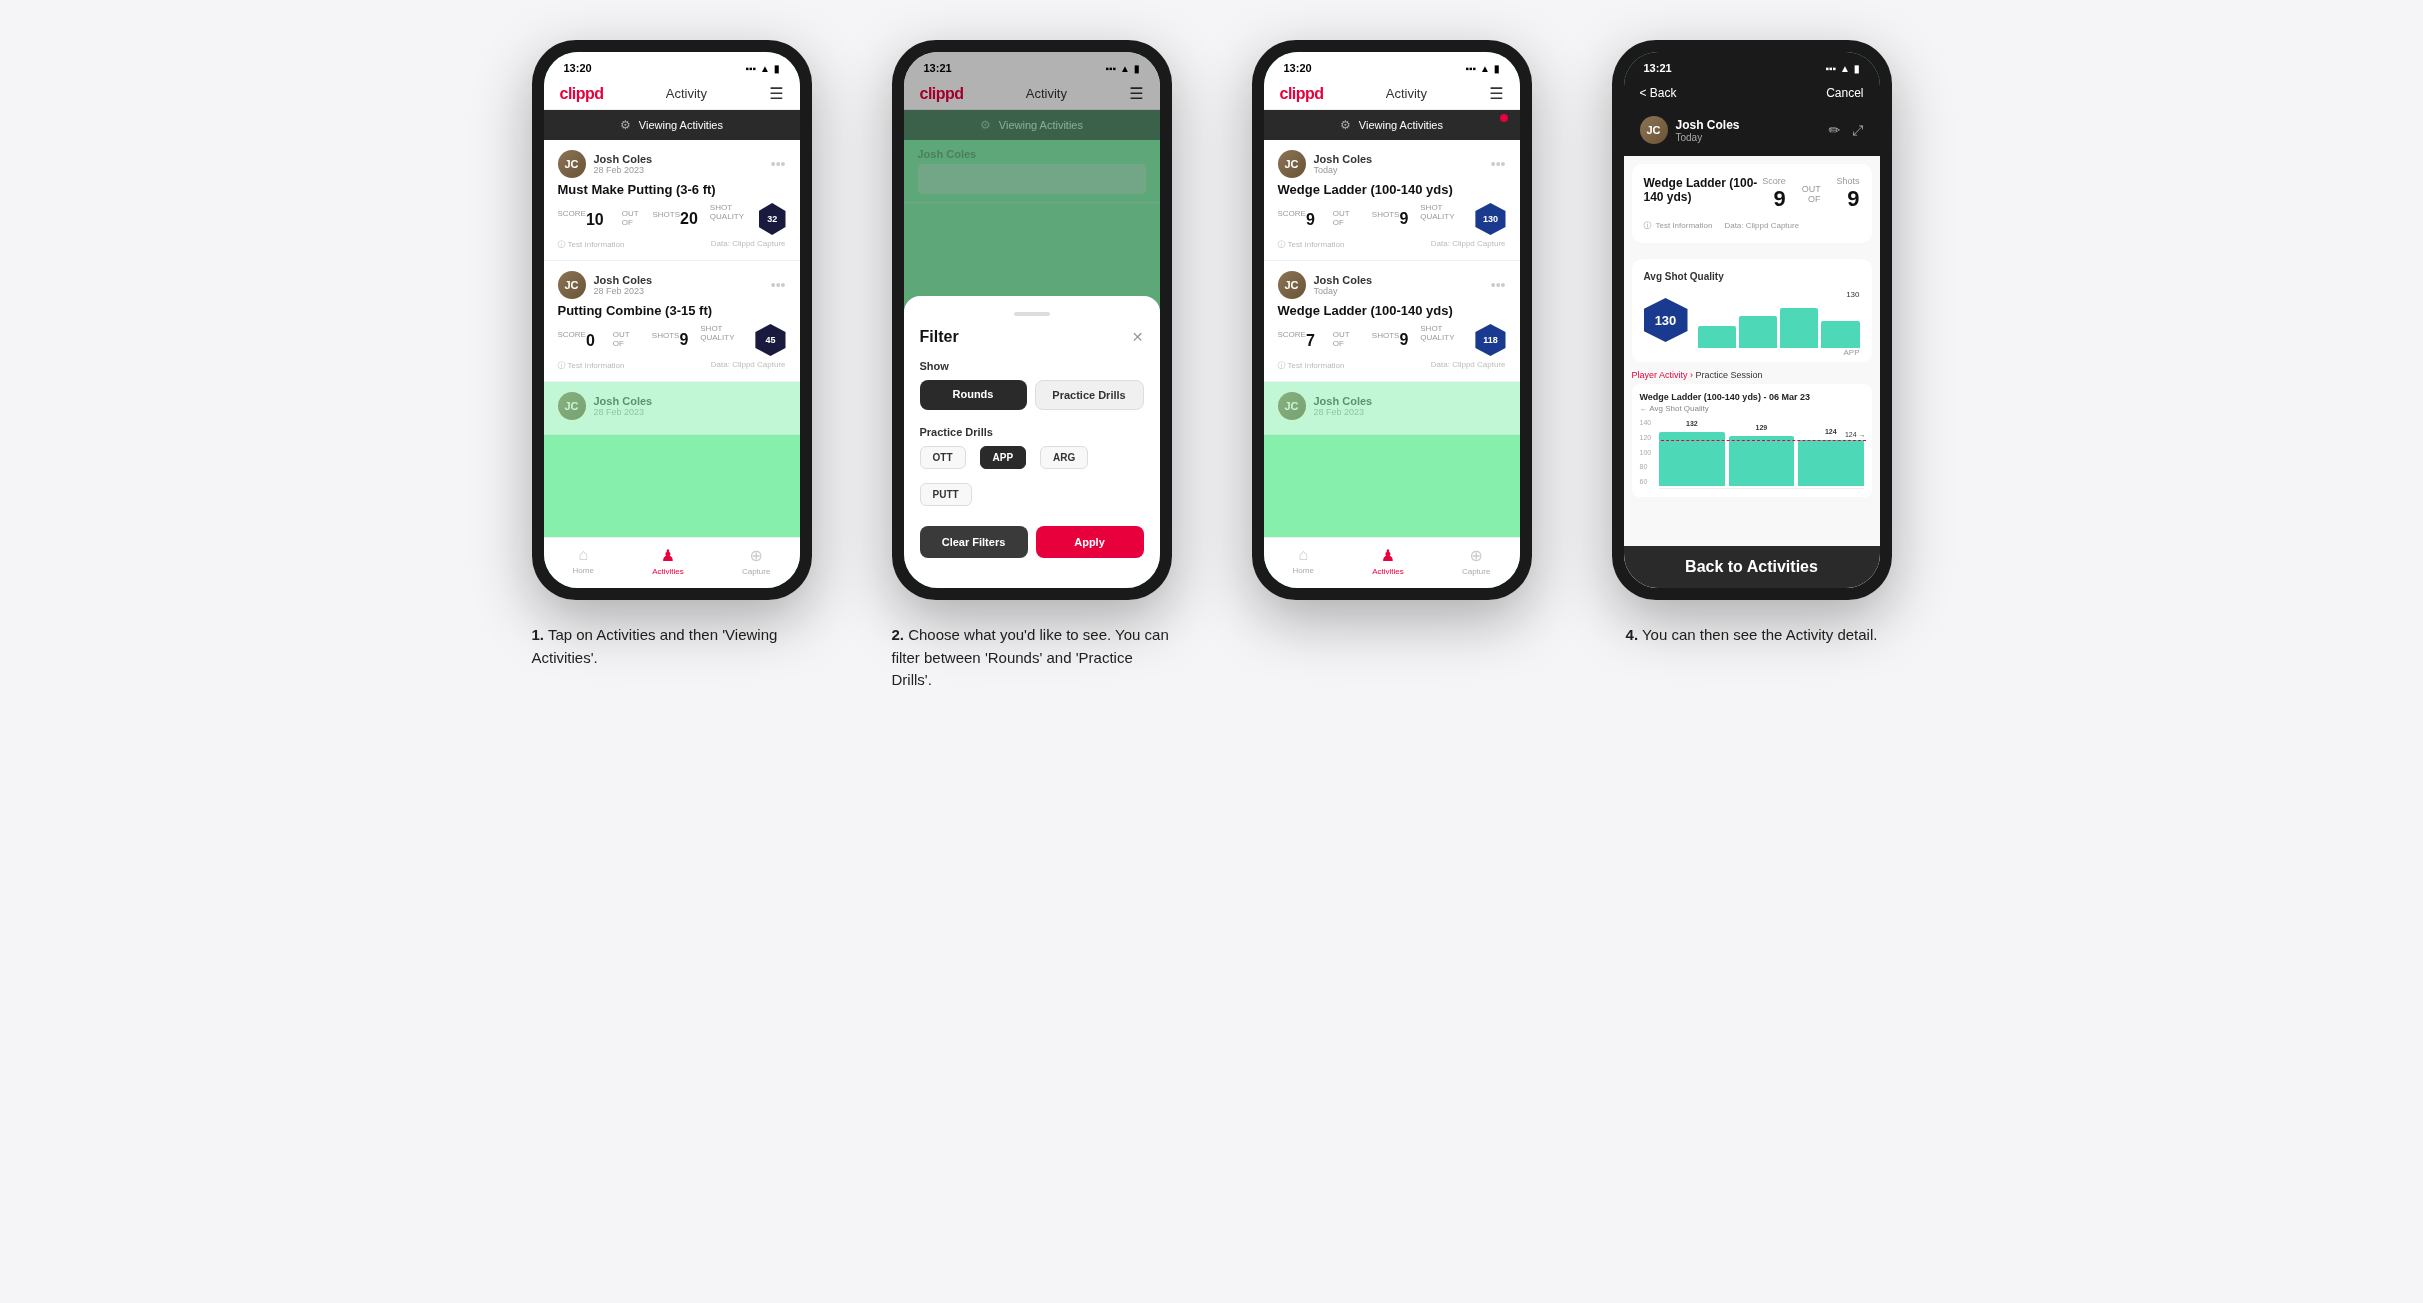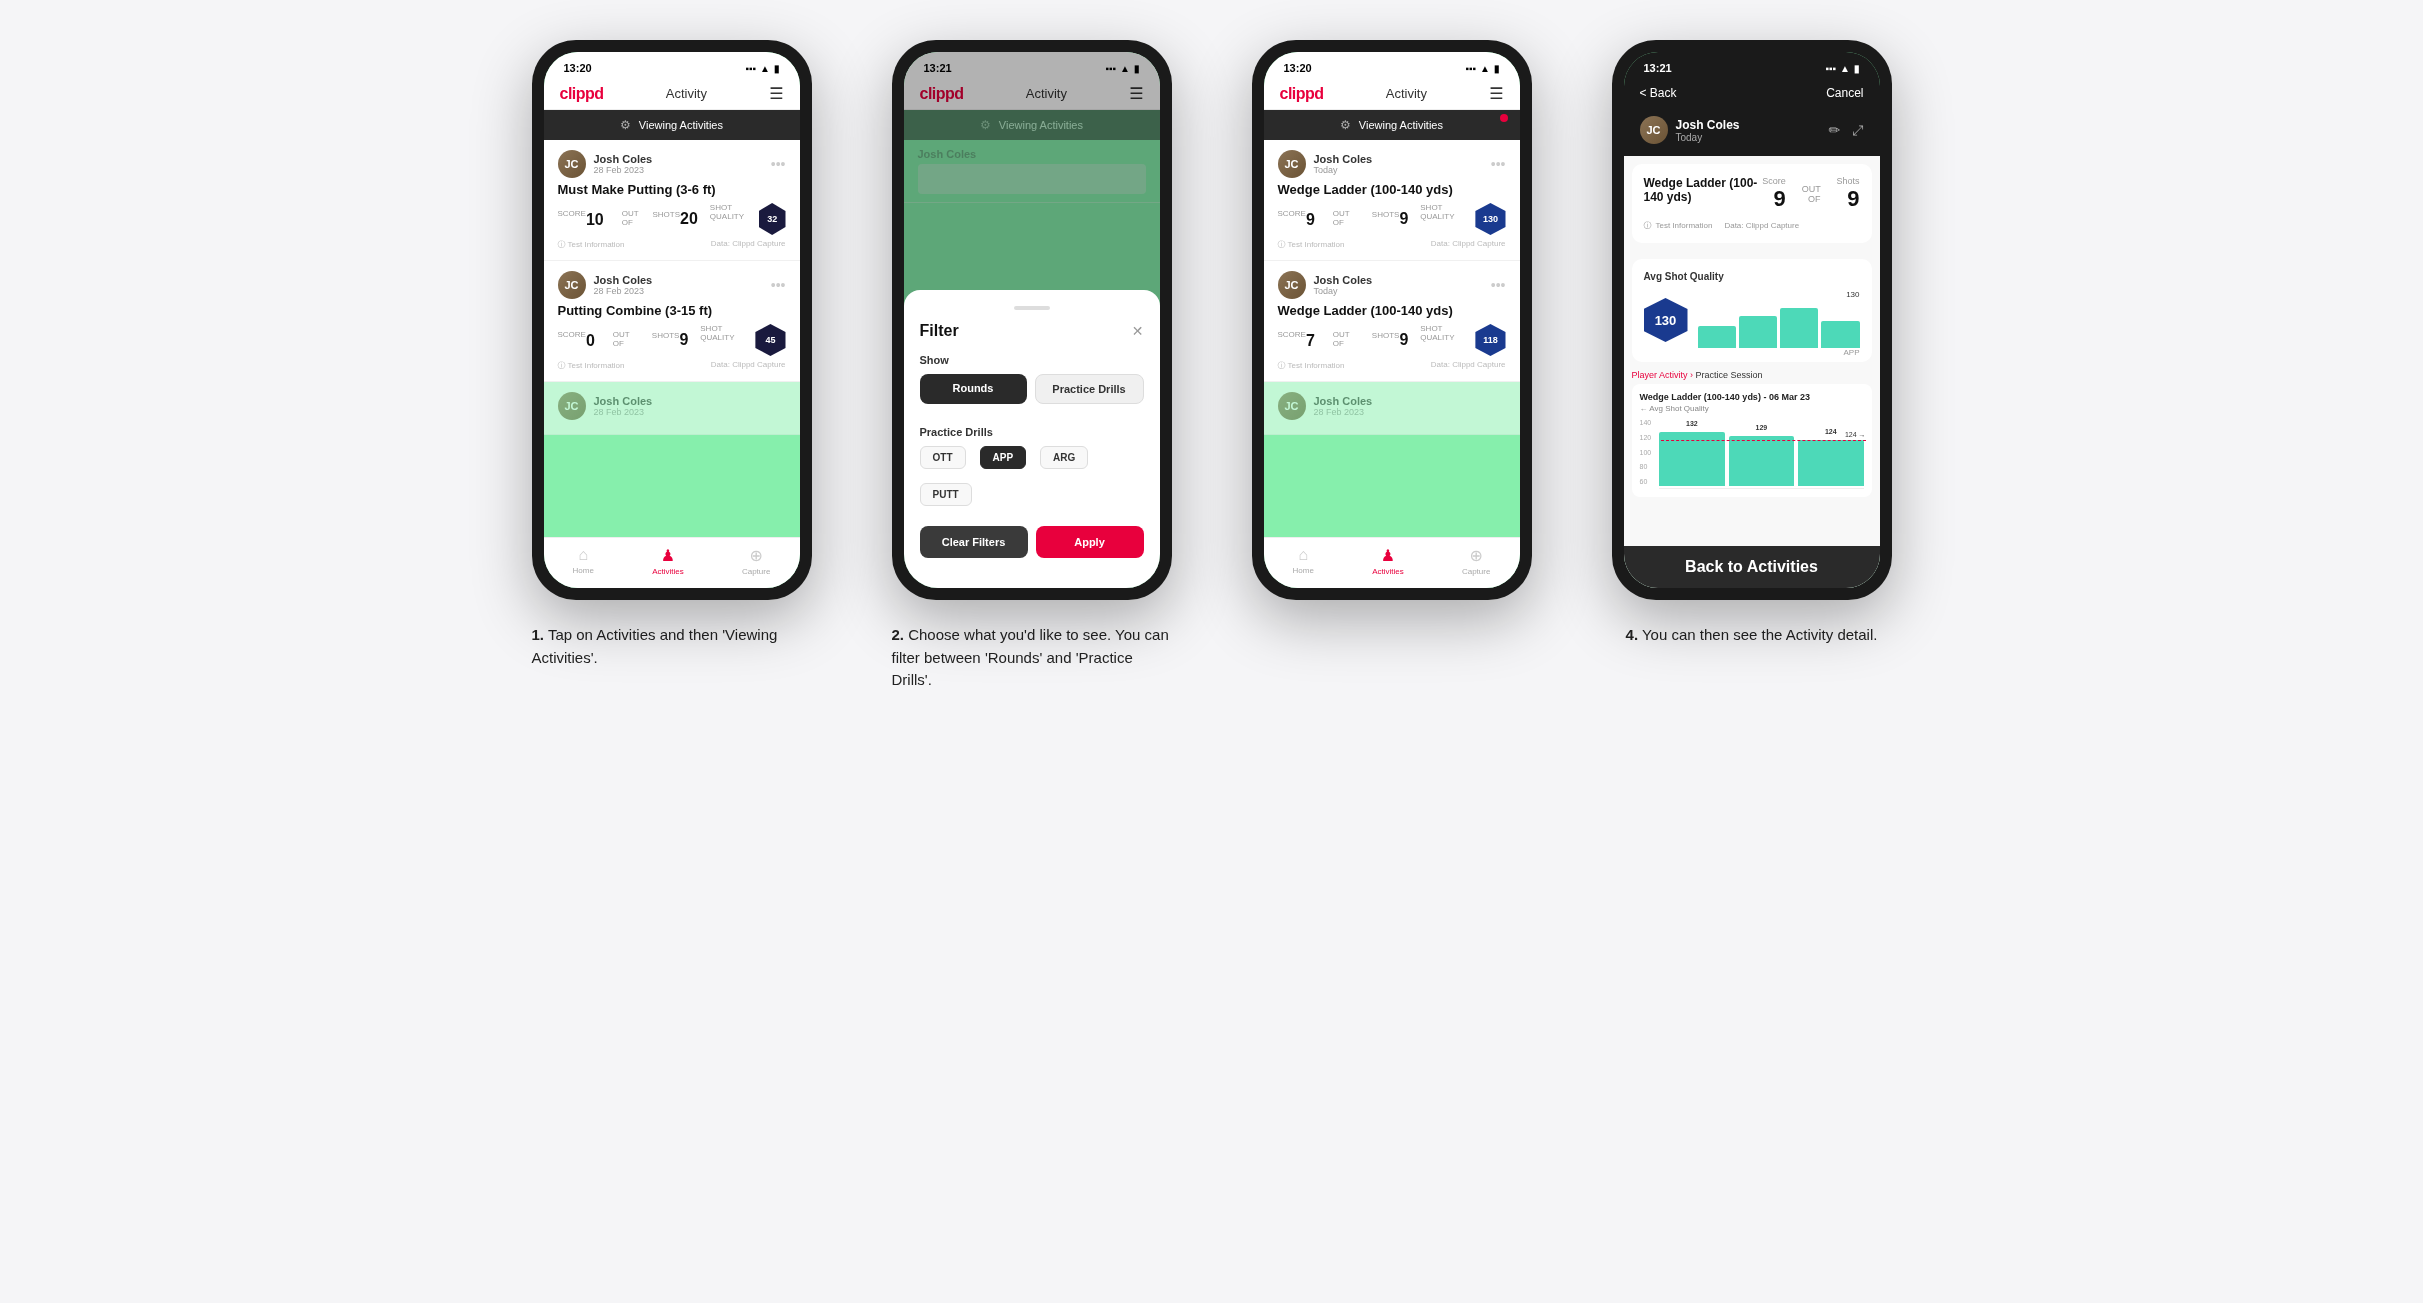--- a/index.html
+++ b/index.html
@@ -307,21 +307,21 @@
     }
     .filter-section-label {
       font-size: 11px;
       color: #333;
       font-weight: 600;
       margin-bottom: 8px;
     }
     .filter-toggle-row {
       display: flex;
       gap: 8px;
-      margin-bottom: 22px;
+      margin-bottom: 16px;
     }
     .toggle-btn {
       flex: 1;
       padding: 8px;
       text-align: center;
       border-radius: 8px;
       font-size: 11px;
       font-weight: 600;
       cursor: pointer;
     }

